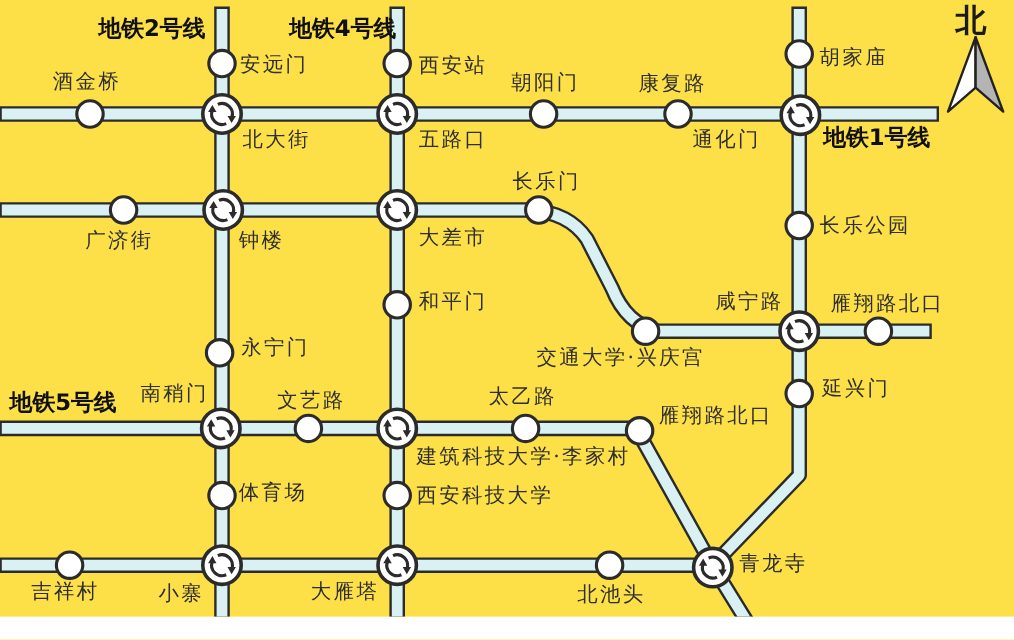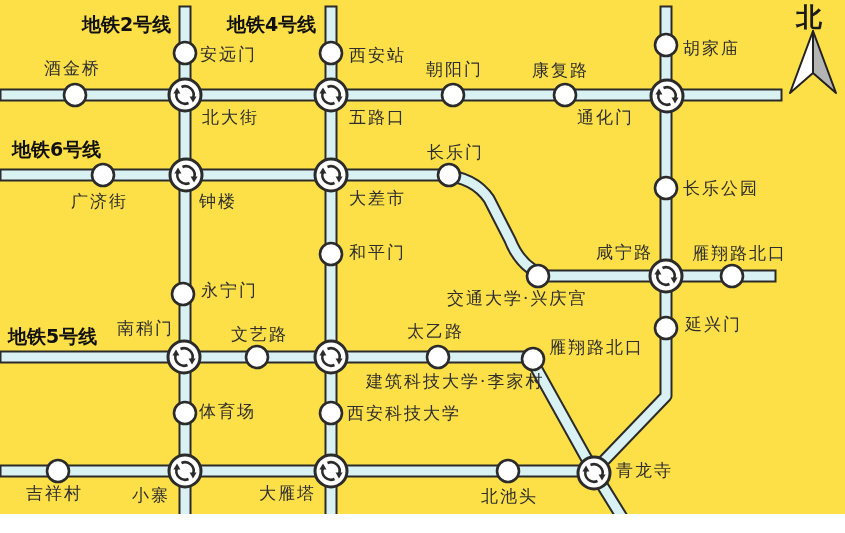--- a/index.html
+++ b/index.html
@@ -82,22 +82,22 @@
     <use href="#xfer" x="331" y="471"></use>
     <use href="#xfer" x="594" y="473"></use>
 
     <g>
       <path d="M 813,31 L 790,93 L 813,73 Z" fill="#ffffff" stroke="#222222" stroke-width="2" stroke-linejoin="round"></path>
       <path d="M 813,31 L 836,93 L 813,73 Z" fill="#b4b4b4" stroke="#222222" stroke-width="2" stroke-linejoin="round"></path>
     </g>
   </svg>
 
   <span class="ll" style="left:82px;top:14px">地铁2号线</span>
-  <span class="ll" style="left:227px;top:14px">地铁4号线</span>
-  <span class="ll" style="left:12px;top:139px">地铁6号线</span>
+  <span class="ll" style="left:241px;top:14px">地铁4号线</span>
+  <span class="ll" style="left:686px;top:105px">地铁1号线</span>
   <span class="ll" style="left:8px;top:326px">地铁5号线</span>
 
   <span class="st-label" style="left:44px;top:59px">酒金桥</span>
   <span class="st-label" style="left:200px;top:45px">安远门</span>
   <span class="st-label" style="left:349px;top:46px">西安站</span>
   <span class="st-label" style="left:202px;top:108px">北大街</span>
   <span class="st-label" style="left:349px;top:108px">五路口</span>
   <span class="st-label" style="left:426px;top:60px">朝阳门</span>
   <span class="st-label" style="left:532px;top:61px">康复路</span>
   <span class="st-label" style="left:683px;top:39px">胡家庙</span>
@@ -110,21 +110,21 @@
   <span class="st-label" style="left:349px;top:243px">和平门</span>
   <span class="st-label" style="left:201px;top:281px">永宁门</span>
   <span class="st-label" style="left:596px;top:243px">咸宁路</span>
   <span class="st-label" style="left:692px;top:244px">雁翔路北口</span>
   <span class="st-label" style="left:447px;top:289px">交通大学·兴庆宫</span>
   <span class="st-label" style="left:685px;top:315px">延兴门</span>
   <span class="st-label" style="left:117px;top:319px">南稍门</span>
   <span class="st-label" style="left:231px;top:325px">文艺路</span>
   <span class="st-label" style="left:407px;top:322px">太乙路</span>
   <span class="st-label" style="left:549px;top:338px">雁翔路北口</span>
-  <span class="st-label" style="left:366px;top:372px">建筑科技大学·李家村</span>
+  <span class="st-label" style="left:347px;top:372px">建筑科技大学·李家村</span>
   <span class="st-label" style="left:199px;top:402px">体育场</span>
   <span class="st-label" style="left:347px;top:404px">西安科技大学</span>
   <span class="st-label" style="left:26px;top:484px">吉祥村</span>
   <span class="st-label" style="left:132px;top:486px">小寨</span>
   <span class="st-label" style="left:259px;top:484px">大雁塔</span>
   <span class="st-label" style="left:481px;top:487px">北池头</span>
   <span class="st-label" style="left:616px;top:461px">青龙寺</span>
 
   <span class="compass-label">北</span>
 </div>

